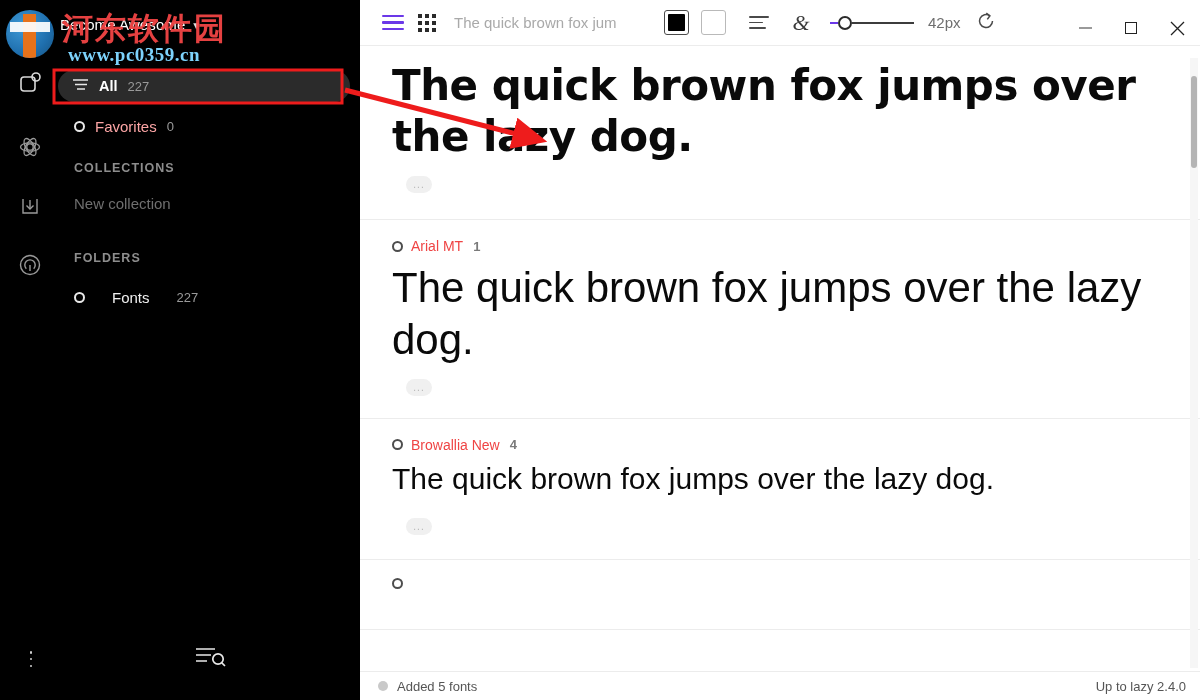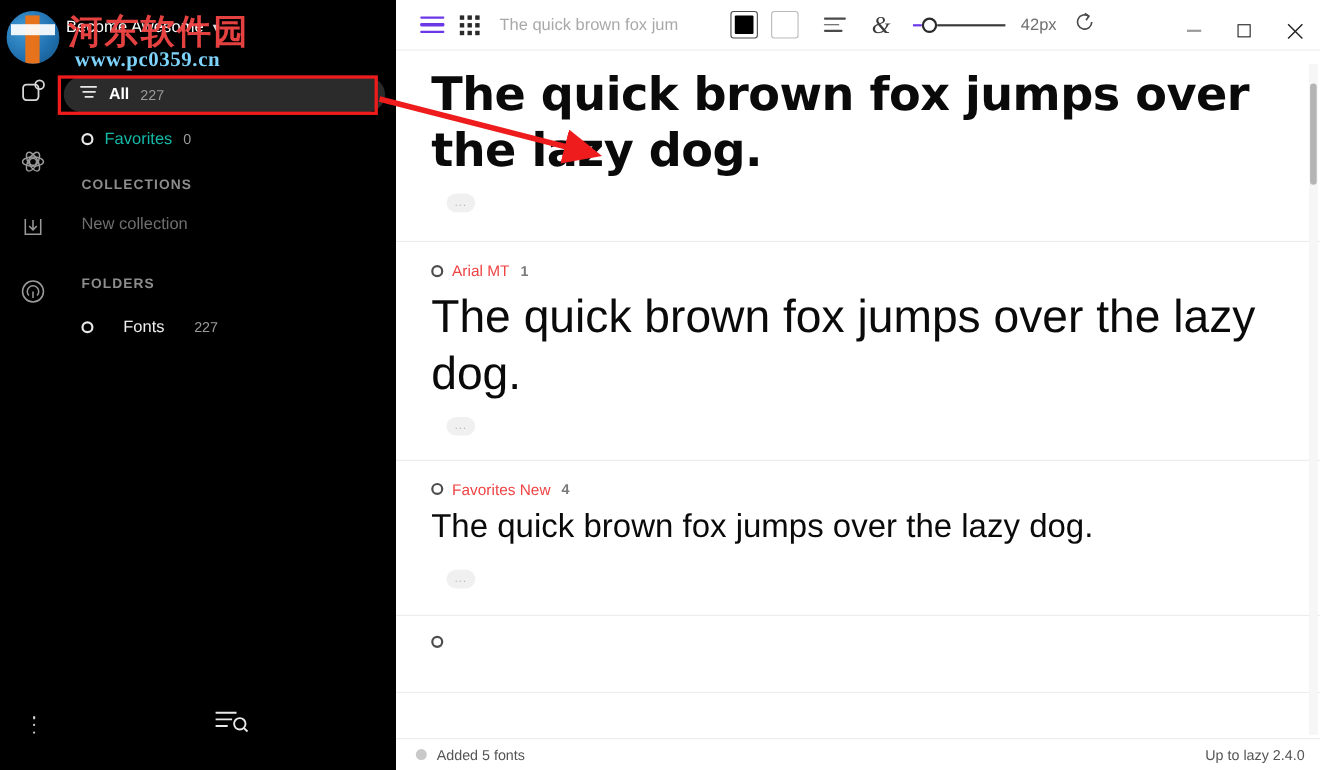--- a/index.html
+++ b/index.html
@@ -53,21 +53,21 @@
     height: 32px;
     border-radius: 16px;
     padding-left: 14px;
     gap: 10px;
     color: #f1f1f1;
   }
   .nav-item.selected { background: #2b2b2b; width: 292px; }
   .nav-item .nav-label { font-size: 14.5px; font-weight: 700; color:#ffffff;}
   .nav-item .nav-count { font-size: 13px; color: #9a9a9a; font-weight: 400;}
   .nav-item.plain { padding-left: 16px; }
-  .nav-item.plain .nav-label { font-weight: 400; font-size: 15px; color:#14b8a6;}
+  .nav-item.plain .nav-label { font-weight: 400; font-size: 15px; color:#fca5a5;}
 
   .circle-ico {
     width: 11px; height: 11px;
     border: 2px solid #e8e8e8;
     border-radius: 50%;
     flex: 0 0 11px;
   }
 
   .section-head {
     position: absolute; left: 74px;
@@ -438,21 +438,21 @@
         </div>
         <div class="preview prev-2">The quick brown fox jumps over the lazy dog.</div>
         <div style="height:14px"></div>
         <div class="more-pill" style="margin-left:14px">...</div>
         <div style="height:22px"></div>
       </div>
 
       <div class="font-row">
         <div class="font-meta">
           <span class="o"></span>
-          <span class="font-name">Favorites New</span>
+          <span class="font-name">Browallia New</span>
           <span class="font-styles">4</span>
         </div>
         <div class="preview prev-3">The quick brown fox jumps over the lazy dog.</div>
         <div style="height:20px"></div>
         <div class="more-pill" style="margin-left:14px">...</div>
         <div style="height:24px"></div>
       </div>
 
       <div class="font-row">
         <div class="font-meta">

